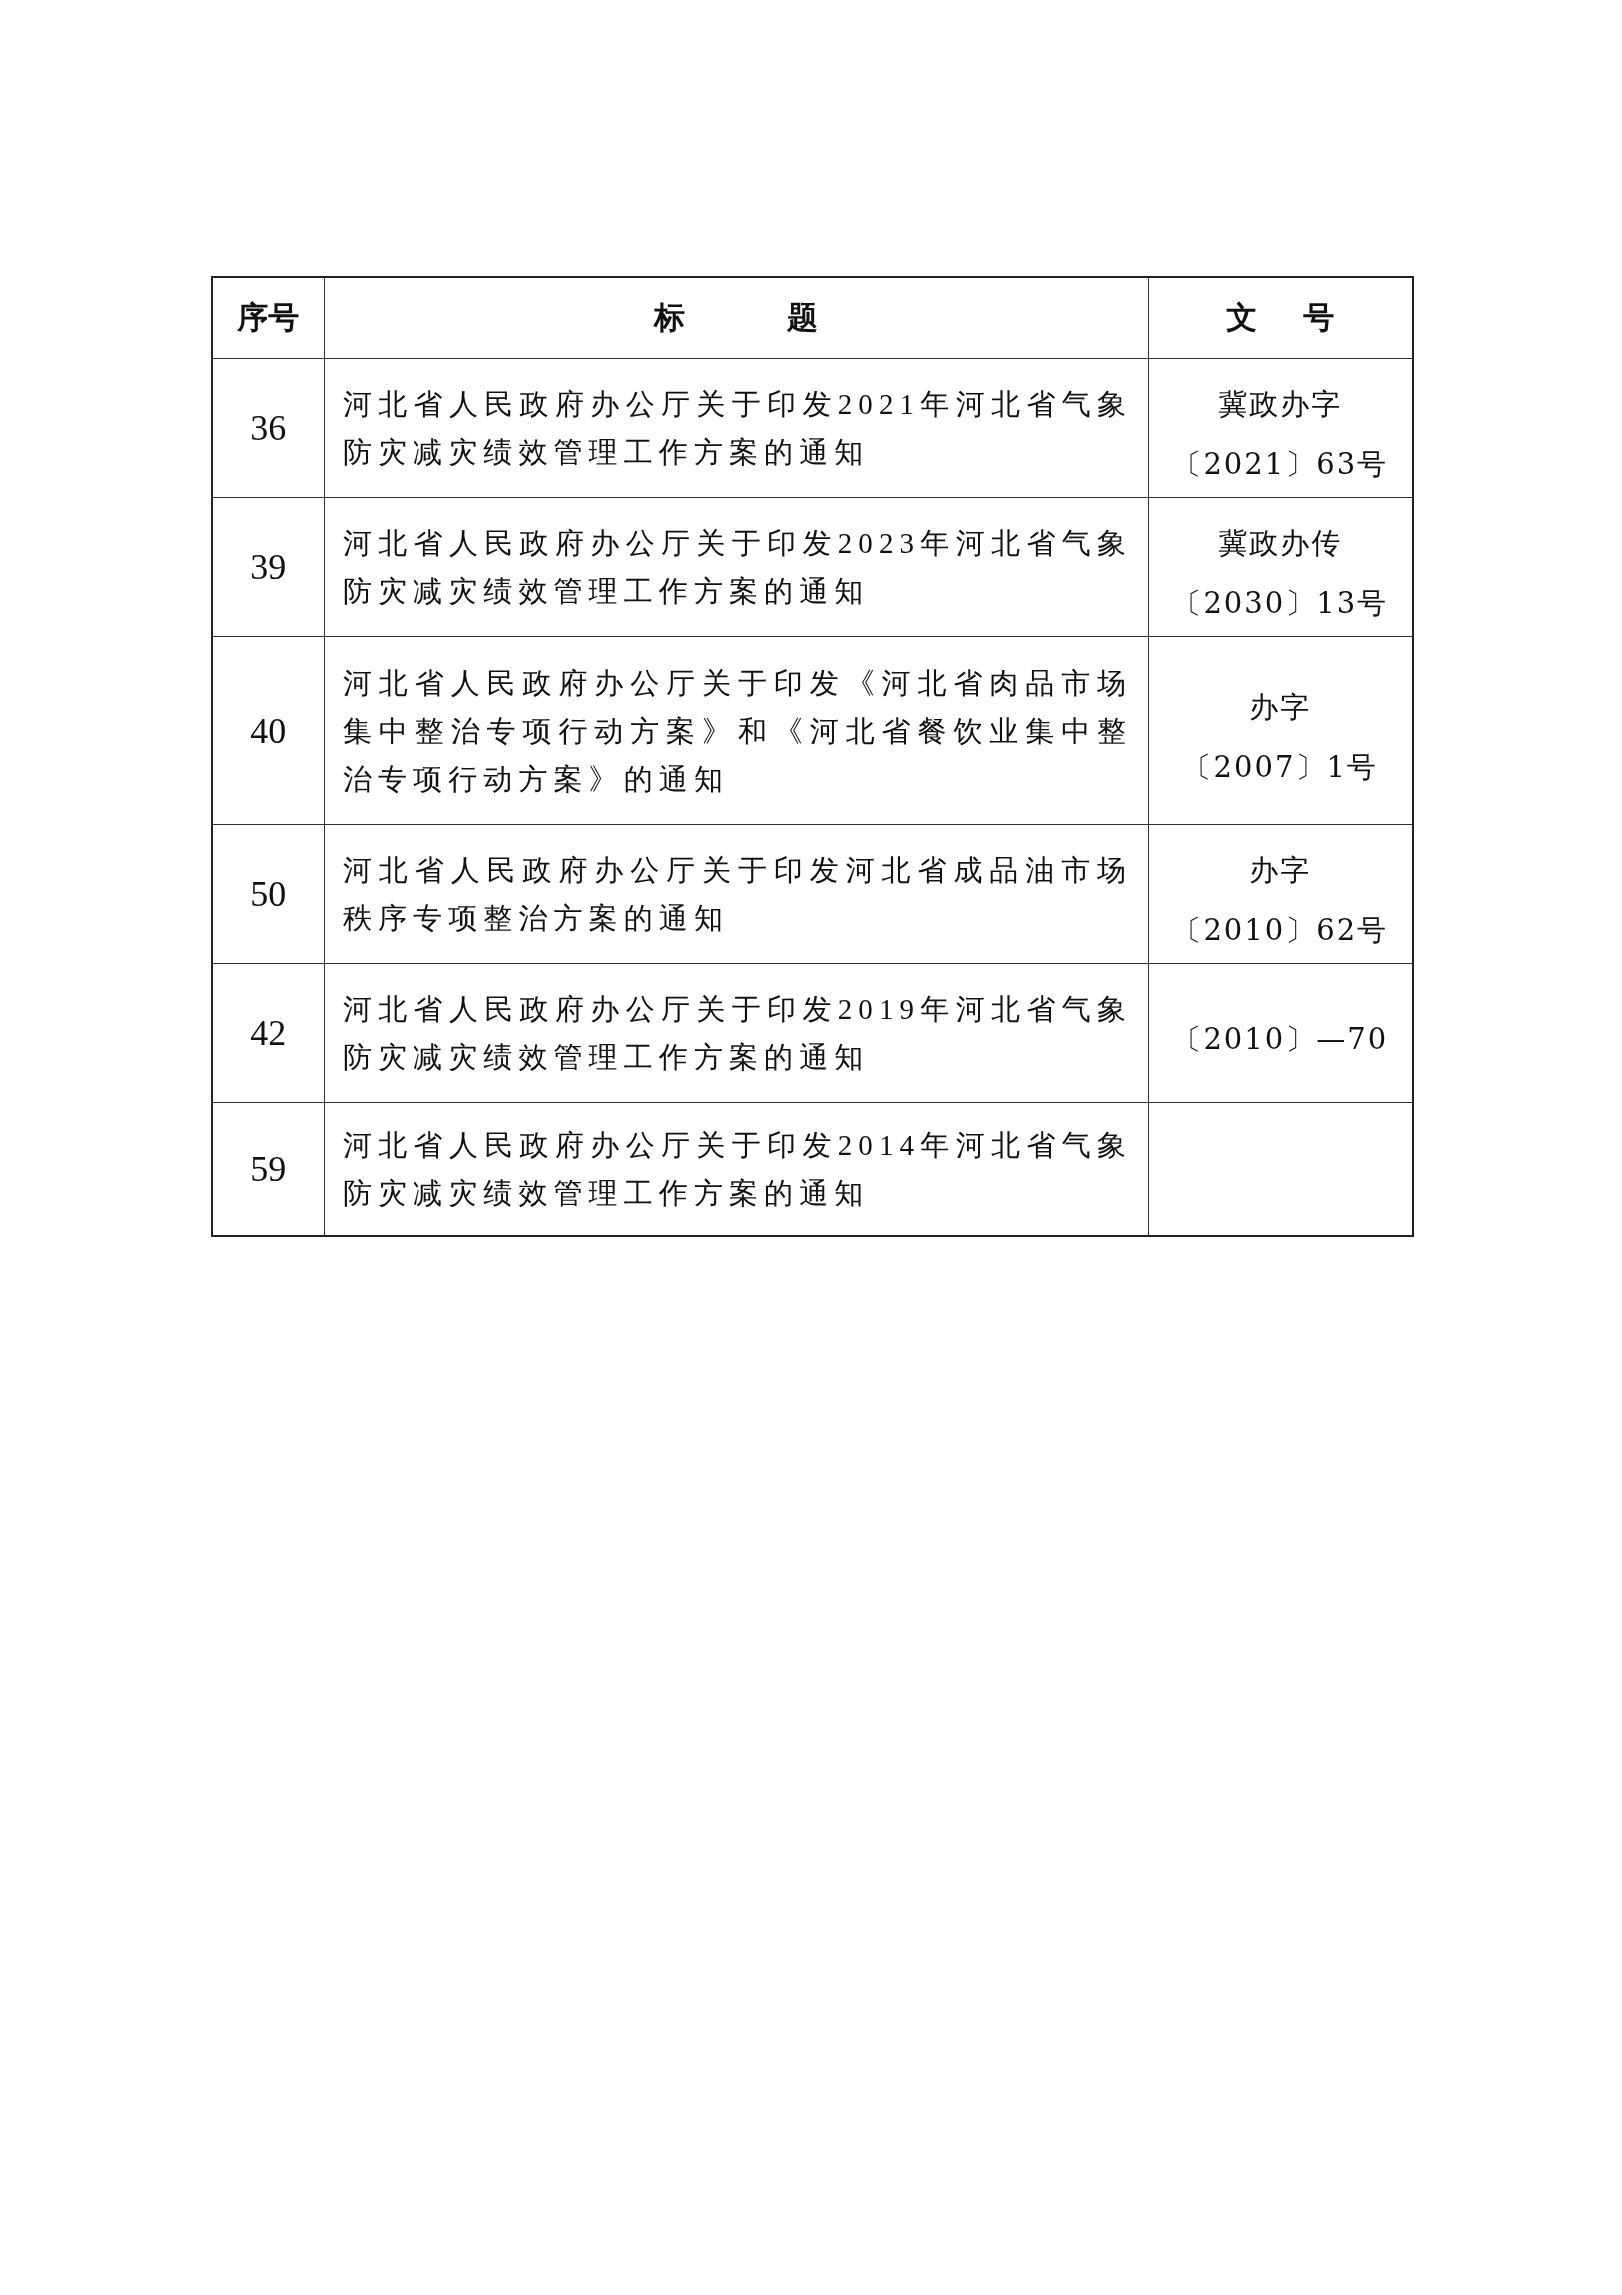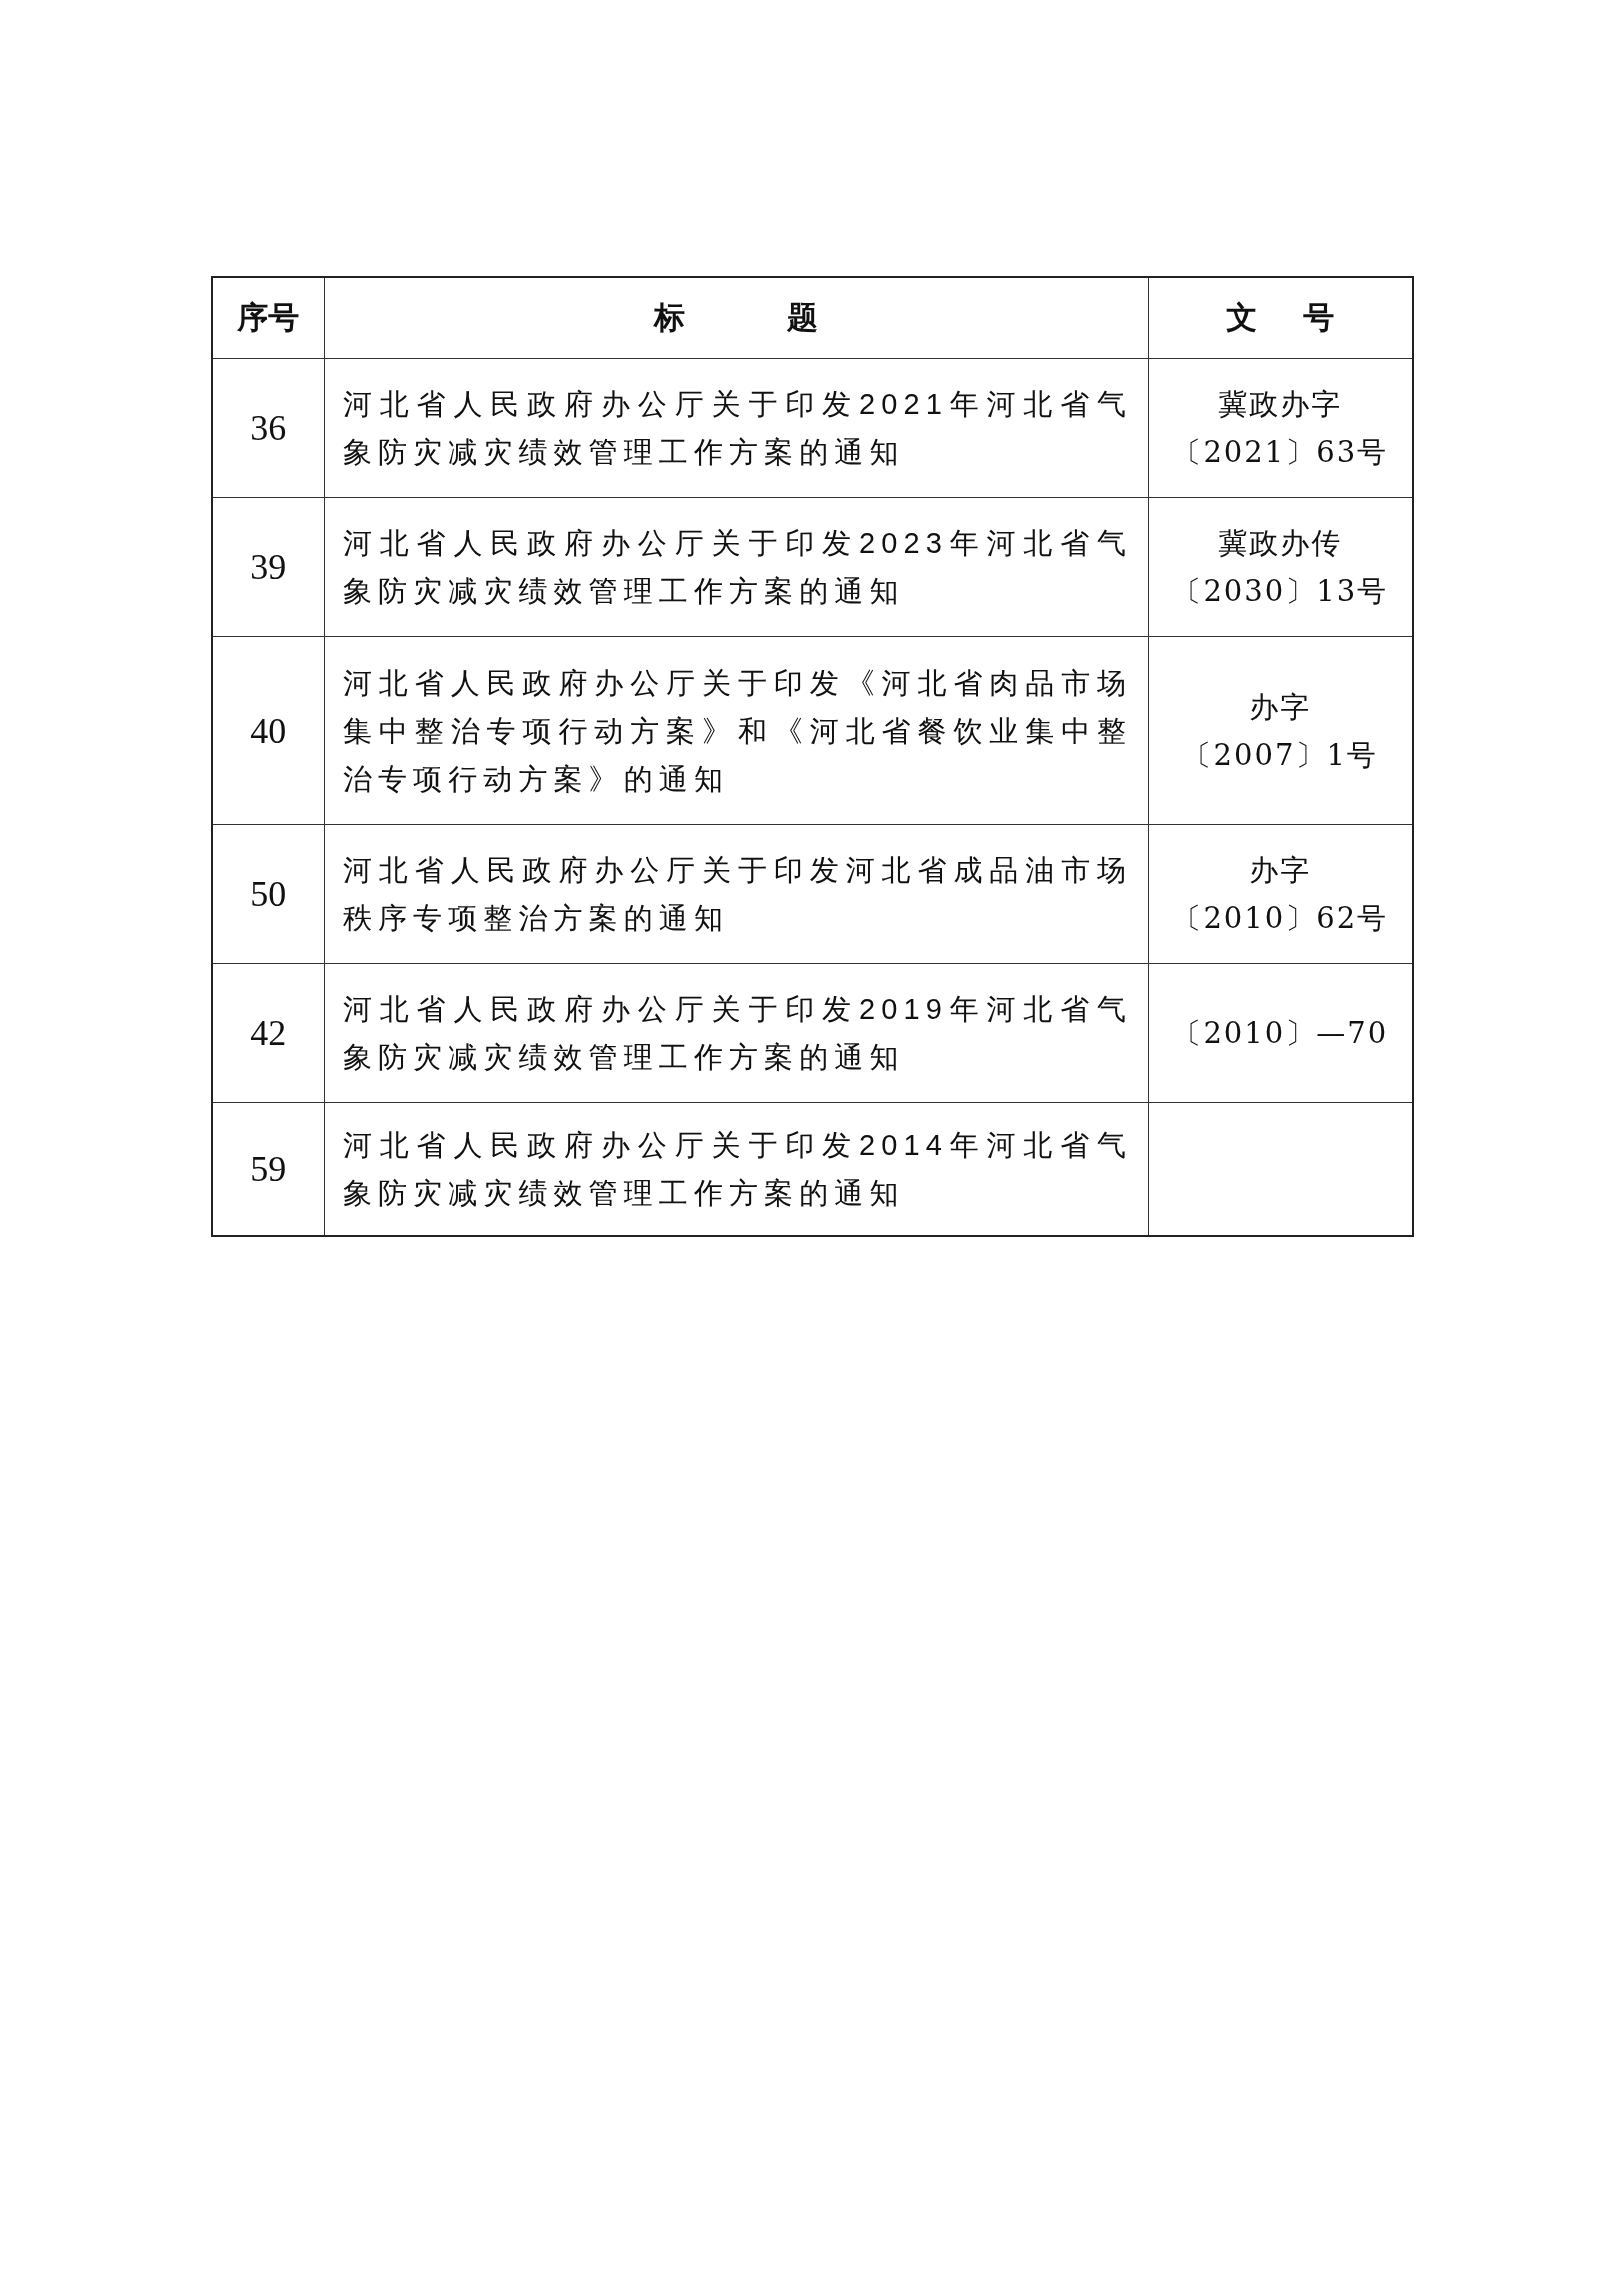--- a/index.html
+++ b/index.html
@@ -27,38 +27,38 @@
     }
     .col-num { width: 112px; }
     .col-title { width: 824px; }
     .col-docno { width: 265px; }
     .cell-num {
       font-family: "Liberation Serif", serif;
       font-size: 36px;
       text-align: center;
     }
     .cell-title {
-      font-family: Liberation Sans, sans-serif;
+      font-family: Liberation Serif, serif;
       font-size: 29px;
       line-height: 48px;
       padding: 0 15.3px 0 18.4px !important;
       letter-spacing: 6.1px;
       text-align: justify;
     }
     .cell-docno {
       font-family: "DejaVu Serif", serif;
       font-size: 29px;
       line-height: 48px;
       text-align: center;
       letter-spacing: 2px;
     }
     .h-title span { letter-spacing: 0; }
     .h-gap { display: inline-block; width: 102px; }
     .h-gap-sm { display: inline-block; width: 46px; }
-    .docno-line { display: block; }
+    .docno-line { display: block; margin-top: 12px; }
     tr.row-2 td { height: 134px; }
     tr.row-3 td { height: 183px; }
     tr.row-last td { height: 128px; }
   </style>
 </head>
 <body>
 
 <table class="doc-table">
   <colgroup>
     <col class="col-num">

